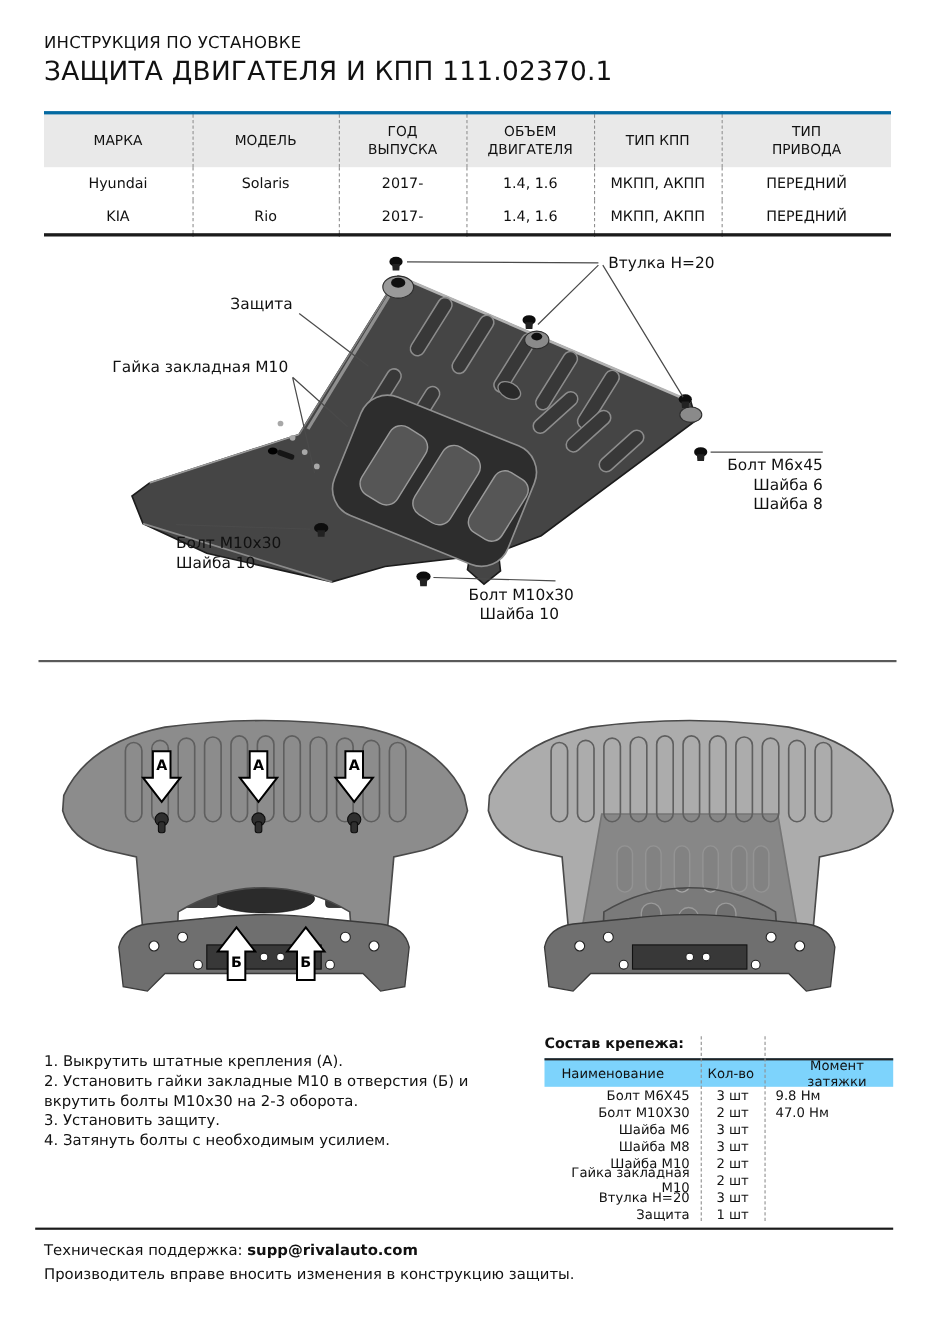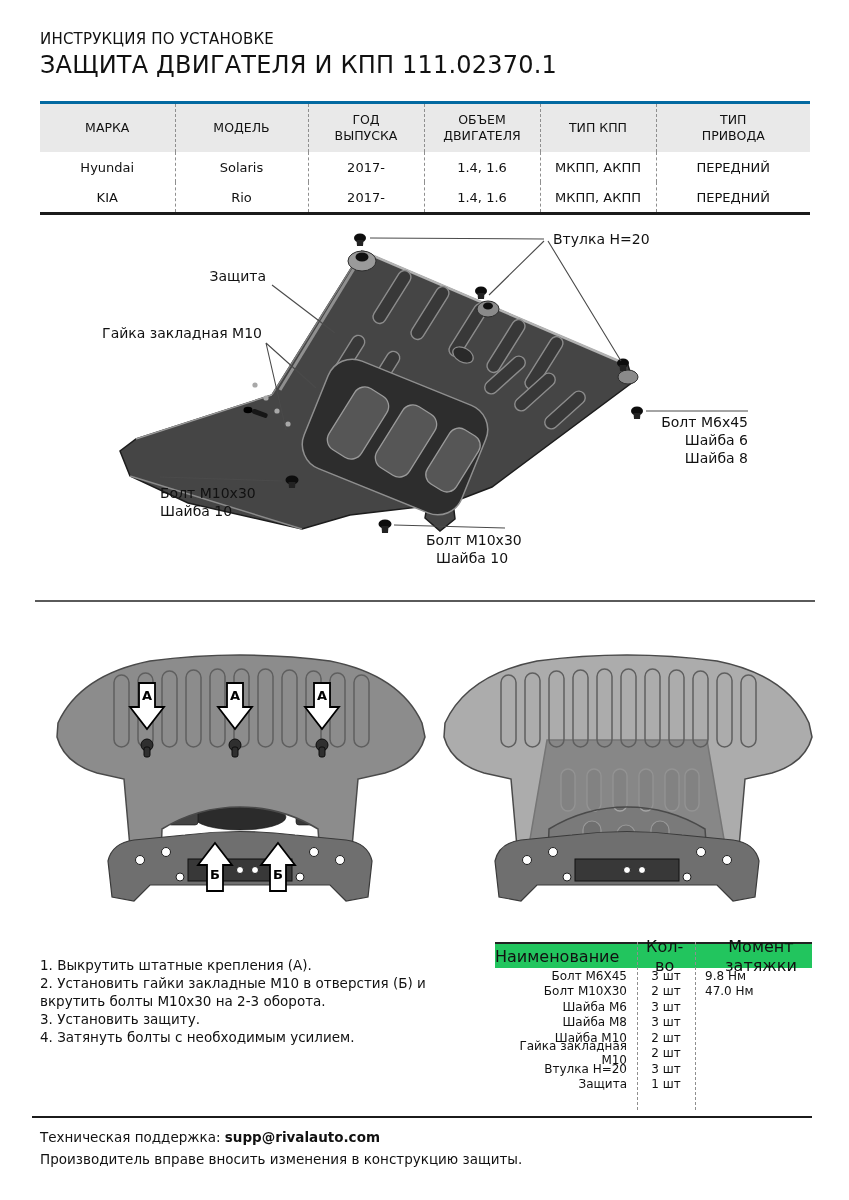--- a/index.html
+++ b/index.html
@@ -37,21 +37,21 @@
   .instr{position:absolute;left:40px;top:944px;width:432px;}
   .instr h3{margin:0 0 0 0;font-size:14px;font-weight:bold;border-bottom:2px solid #2a2a2a;
             padding-bottom:8px;}
   .instr ol{margin:12px 0 0 0;padding:0;list-style:none;font-size:13.5px;line-height:18px;}
 
   
   .hwt{position:absolute;left:495px;top:942px;width:317px;height:174px;font-size:12px;}
   .hwt .hd{font-size:13px;font-weight:bold;height:20px;}
   .hwt .topline{border-top:2px solid #222;}
   .hwt .row{display:flex;align-items:center;}
-  .hwt .hrow{background:#22c55e;height:24px;font-size:16px;gap:20px;}
+  .hwt .hrow{background:#7dd3fc;height:24px;font-size:12px;gap:20px;}
   .hwt .drow{height:15.5px;}
   .hwt .cn{width:142px;text-align:right;padding-right:10px;box-sizing:border-box;}
   .hwt .cq{width:58px;text-align:center;}
   .hwt .ct{width:117px;text-align:left;padding-left:10px;box-sizing:border-box;}
   .hwt .hrow .cn{text-align:center;padding-right:0;}
   .hwt .hrow .ct{text-align:center;padding-left:0;}
   .dash-v{position:absolute;top:0;height:168px;border-left:1px dashed #8f8f8f;width:0;}
   .dv1{left:142px;} .dv2{left:200px;}
 
   
@@ -353,20 +353,21 @@
   <section class="instr">
     <ol>
       <li>1. Выкрутить штатные крепления (А).</li>
       <li>2. Установить гайки закладные М10 в отверстия (Б) и вкрутить болты М10х30 на 2-3 оборота.</li>
       <li>3. Установить защиту.</li>
       <li>4. Затянуть болты с необходимым усилием.</li>
     </ol>
   </section>
 
   <section class="hwt">
+    <div class="hd">Состав крепежа:</div>
     <div class="row hrow topline">
       <div class="cn">Наименование</div>
       <div class="cq">Кол-во</div>
       <div class="ct">Момент затяжки</div>
     </div>
     <div class="row drow">
       <div class="cn">Болт М6Х45</div>
       <div class="cq">3 шт</div>
       <div class="ct">9.8 Нм</div>
     </div>

